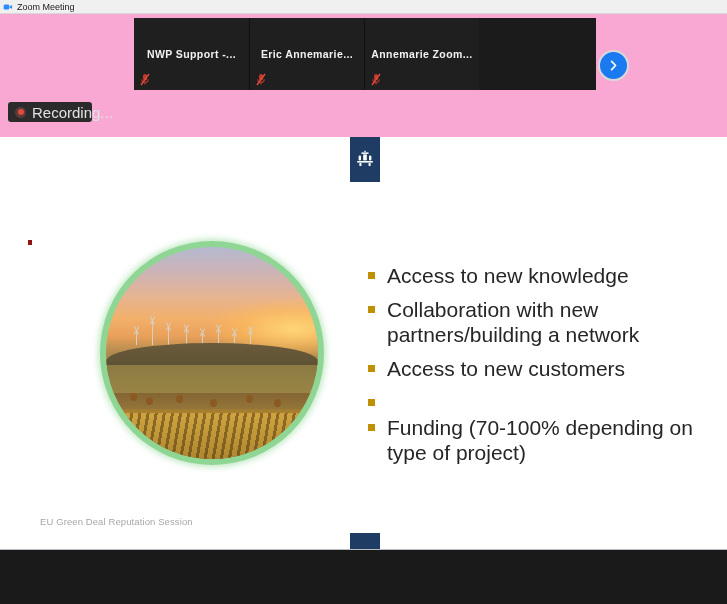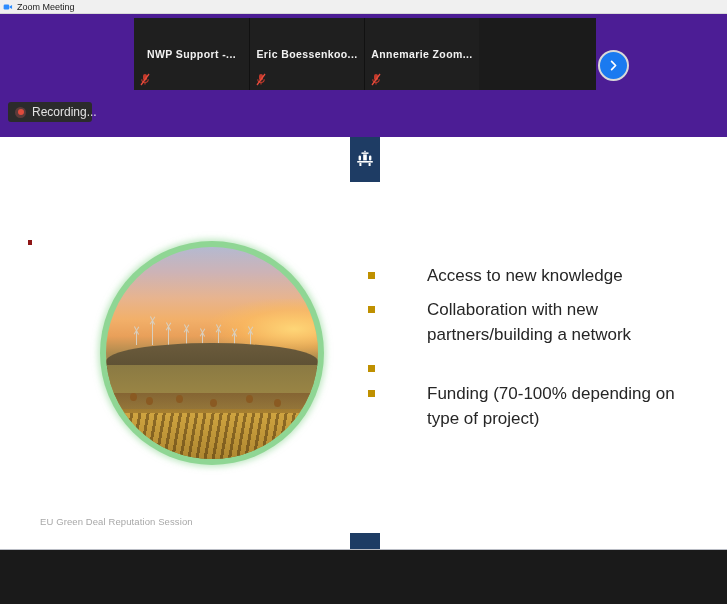--- a/index.html
+++ b/index.html
@@ -16,21 +16,21 @@
     position: absolute; left: 0; top: 0; width: 727px; height: 14px;
     background: #f0f0f0; border-bottom: 1px solid #d8d8d8;
     display: flex; align-items: center; gap: 4px; padding-left: 3px;
   }
   .tb-icon { width: 10px; height: 10px; flex: 0 0 auto; display:block; }
   .tb-title { font-size: 9px; color: #1b1b1b; line-height: 10px; white-space: nowrap; }
 
   
   .zoom-shell {
     position: absolute; left: 0; top: 14px; width: 727px; height: 123px;
-    background: #4c1d95;
+    background: #f9a8d4;
   }
 
   
   .filmstrip {
     position: absolute; left: 134px; top: 4px;
     width: 462px; height: 72px;
     display: flex; align-items: stretch;
     background: #1b1b1b;
   }
   .tile {
@@ -112,21 +112,21 @@
     width: 84px; height: 20px;
     background: #2b2b2b; border-radius: 3px;
     display: flex; align-items: center; gap: 6px; padding-left: 7px;
   }
   .rec-dot-outer {
     width: 11px; height: 11px; border-radius: 50%;
     background: #5c3a3a; display:flex; align-items:center; justify-content:center;
     flex: 0 0 auto;
   }
   .rec-dot-inner { width: 6px; height: 6px; border-radius: 50%; background: #e04b3c; }
-  .rec-label { font-size: 12px; color: #e2e2e2; white-space: nowrap; }
+  .rec-label { font-size: 15px; color: #e2e2e2; white-space: nowrap; }
 
   
   .slide {
     position: absolute; left: 0; top: 137px; width: 727px; height: 412px;
     background: #ffffff; overflow: hidden;
   }
   .slide-logo {
     position: absolute; left: 350px; top: 0px; width: 30px; height: 45px;
     background: #1e3c64;
     display: flex; align-items: center; justify-content: center;
@@ -203,21 +203,21 @@
     color: #262626;
   }
   .bullet-row {
     display: flex; align-items: flex-start; gap: 12px;
     margin-bottom: 9px;
   }
   .bullet-sq {
     width: 7px; height: 7px; background: #bf9000;
     flex: 0 0 auto; margin-top: 9px;
   }
-  .bullet-text { font-size: 17px; line-height: 25px; margin-left: 40px; }
+  .bullet-text { font-size: 21px; line-height: 25px; }
 
   .footer-text {
     position: absolute; left: 40px; top: 379px;
     font-size: 9.5px; color: #a8a8a8; letter-spacing: 0.1px;
   }
 
   
   .bottom-bar {
     position: absolute; left: 0; top: 549px; width: 727px; height: 55px;
     background: #1a1a1a; border-top: 1px solid #b9bcc4;
@@ -245,21 +245,21 @@
         <svg class="mute-badge" viewBox="0 0 10 13">
           <rect x="3" y="1" width="4" height="6.5" rx="2" fill="#c0392b"></rect>
           <path d="M1.8 6.2a3.2 3.2 0 0 0 6.4 0" stroke="#c0392b" stroke-width="1.1" fill="none"></path>
           <line x1="5" y1="9.2" x2="5" y2="11.4" stroke="#c0392b" stroke-width="1.1"></line>
           <line x1="1" y1="12" x2="9" y2="1" stroke="#e74c3c" stroke-width="1.3"></line>
         </svg>
       </div>
 
 
       <div class="tile">
-        <span class="tile-name">Eric  Boessenkoo...</span>
+        <span class="tile-name">Eric  Annemarie...</span>
         <svg class="mute-badge" viewBox="0 0 10 13">
           <rect x="3" y="1" width="4" height="6.5" rx="2" fill="#c0392b"></rect>
           <path d="M1.8 6.2a3.2 3.2 0 0 0 6.4 0" stroke="#c0392b" stroke-width="1.1" fill="none"></path>
           <line x1="5" y1="9.2" x2="5" y2="11.4" stroke="#c0392b" stroke-width="1.1"></line>
           <line x1="1" y1="12" x2="9" y2="1" stroke="#e74c3c" stroke-width="1.3"></line>
         </svg>
       </div>
 
       <div class="tile">
         <span class="tile-name">Annemarie  Zoom...</span>
@@ -333,20 +333,24 @@
       <div class="bullet-row">
         <span class="bullet-sq"></span>
         <span class="bullet-text">Access to new knowledge</span>
       </div>
       <div class="bullet-row">
         <span class="bullet-sq"></span>
         <span class="bullet-text">Collaboration with new partners/building a network</span>
       </div>
       <div class="bullet-row">
         <span class="bullet-sq"></span>
+        <span class="bullet-text">Access to new customers</span>
+      </div>
+      <div class="bullet-row">
+        <span class="bullet-sq"></span>
       </div>
       <div class="bullet-row">
         <span class="bullet-sq"></span>
         <span class="bullet-text">Funding (70-100% depending on type of project)</span>
       </div>
     </div>
 
     <div class="footer-text">EU Green Deal Reputation Session</div>
   </div>
 

